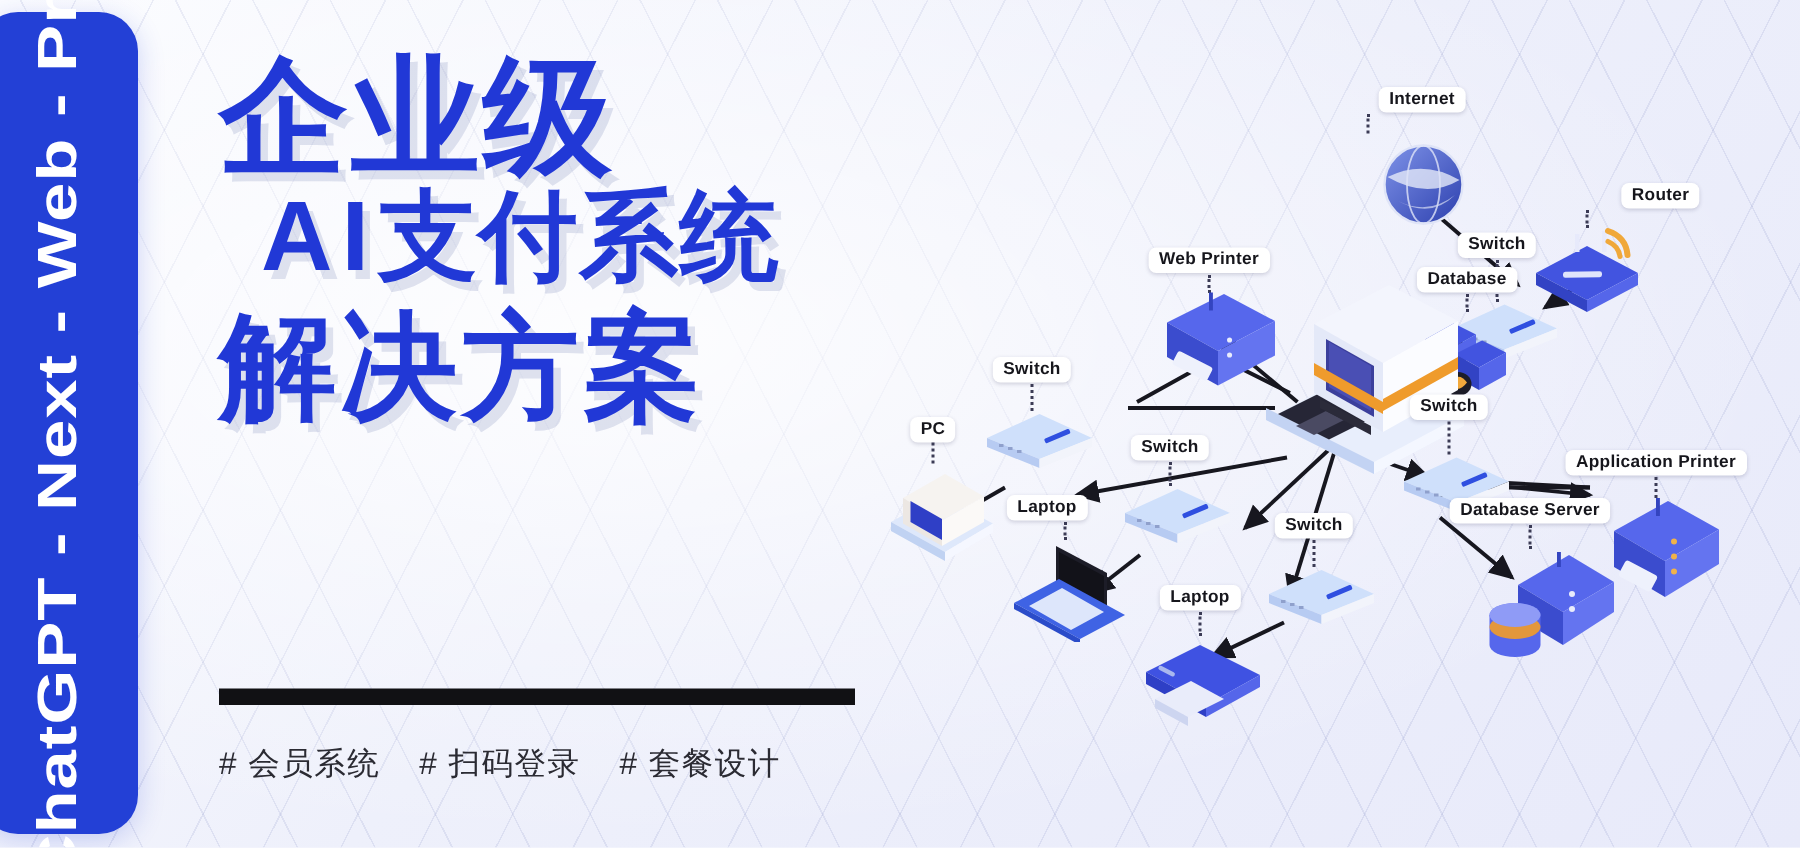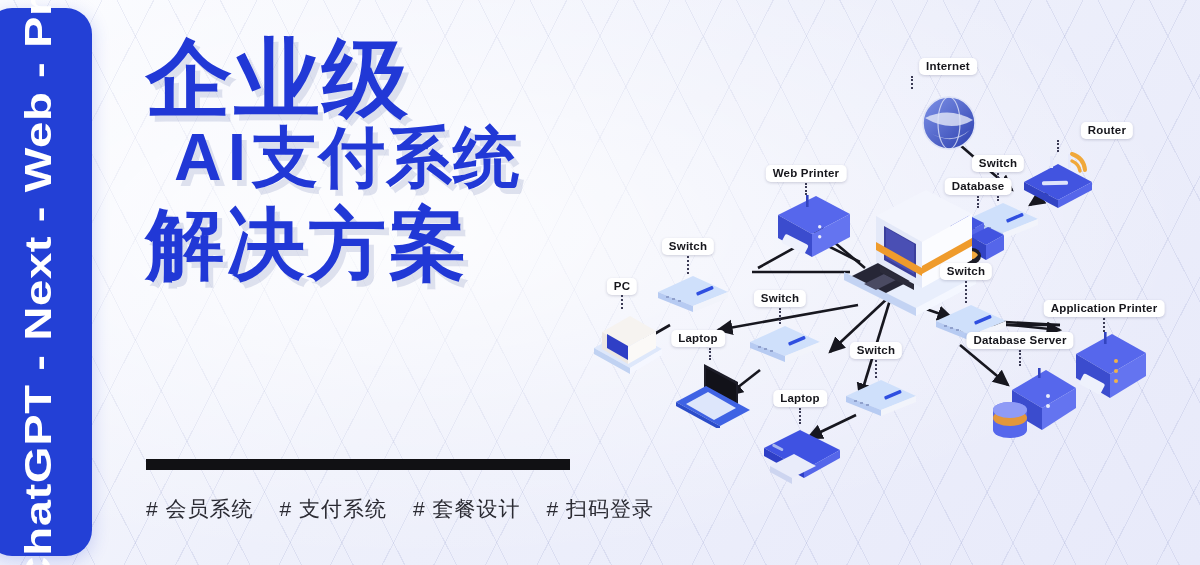--- a/index.html
+++ b/index.html
@@ -119,23 +119,22 @@
   <div id="headline">
     <div class="hl hl-1">企业级</div>
     <div class="hl hl-2"><span class="lead">AI</span><span>支付系统</span></div>
     <div class="hl hl-3">解决方案</div>
   </div>
 
   <div id="rule"></div>
 
   <div id="tags">
     <span class="tag"># 会员系统</span>
-    <span class="tag"># 支付系统</span>
+    <span class="tag"># 扫码登录</span>
     <span class="tag"># 套餐设计</span>
-    <span class="tag"># 扫码登录</span>
   </div>
 
   <div id="diagram">
 
     <svg width="640" height="565" viewBox="0 0 640 565">
       <defs>
         <marker id="ah" markerWidth="7" markerHeight="7" refX="5.6" refY="3" orient="auto">
           <path d="M0,0 L6.5,3 L0,6 z" fill="#17171f"></path>
         </marker>
         <linearGradient id="globeG" x1="0" y1="0" x2="1" y2="1">

